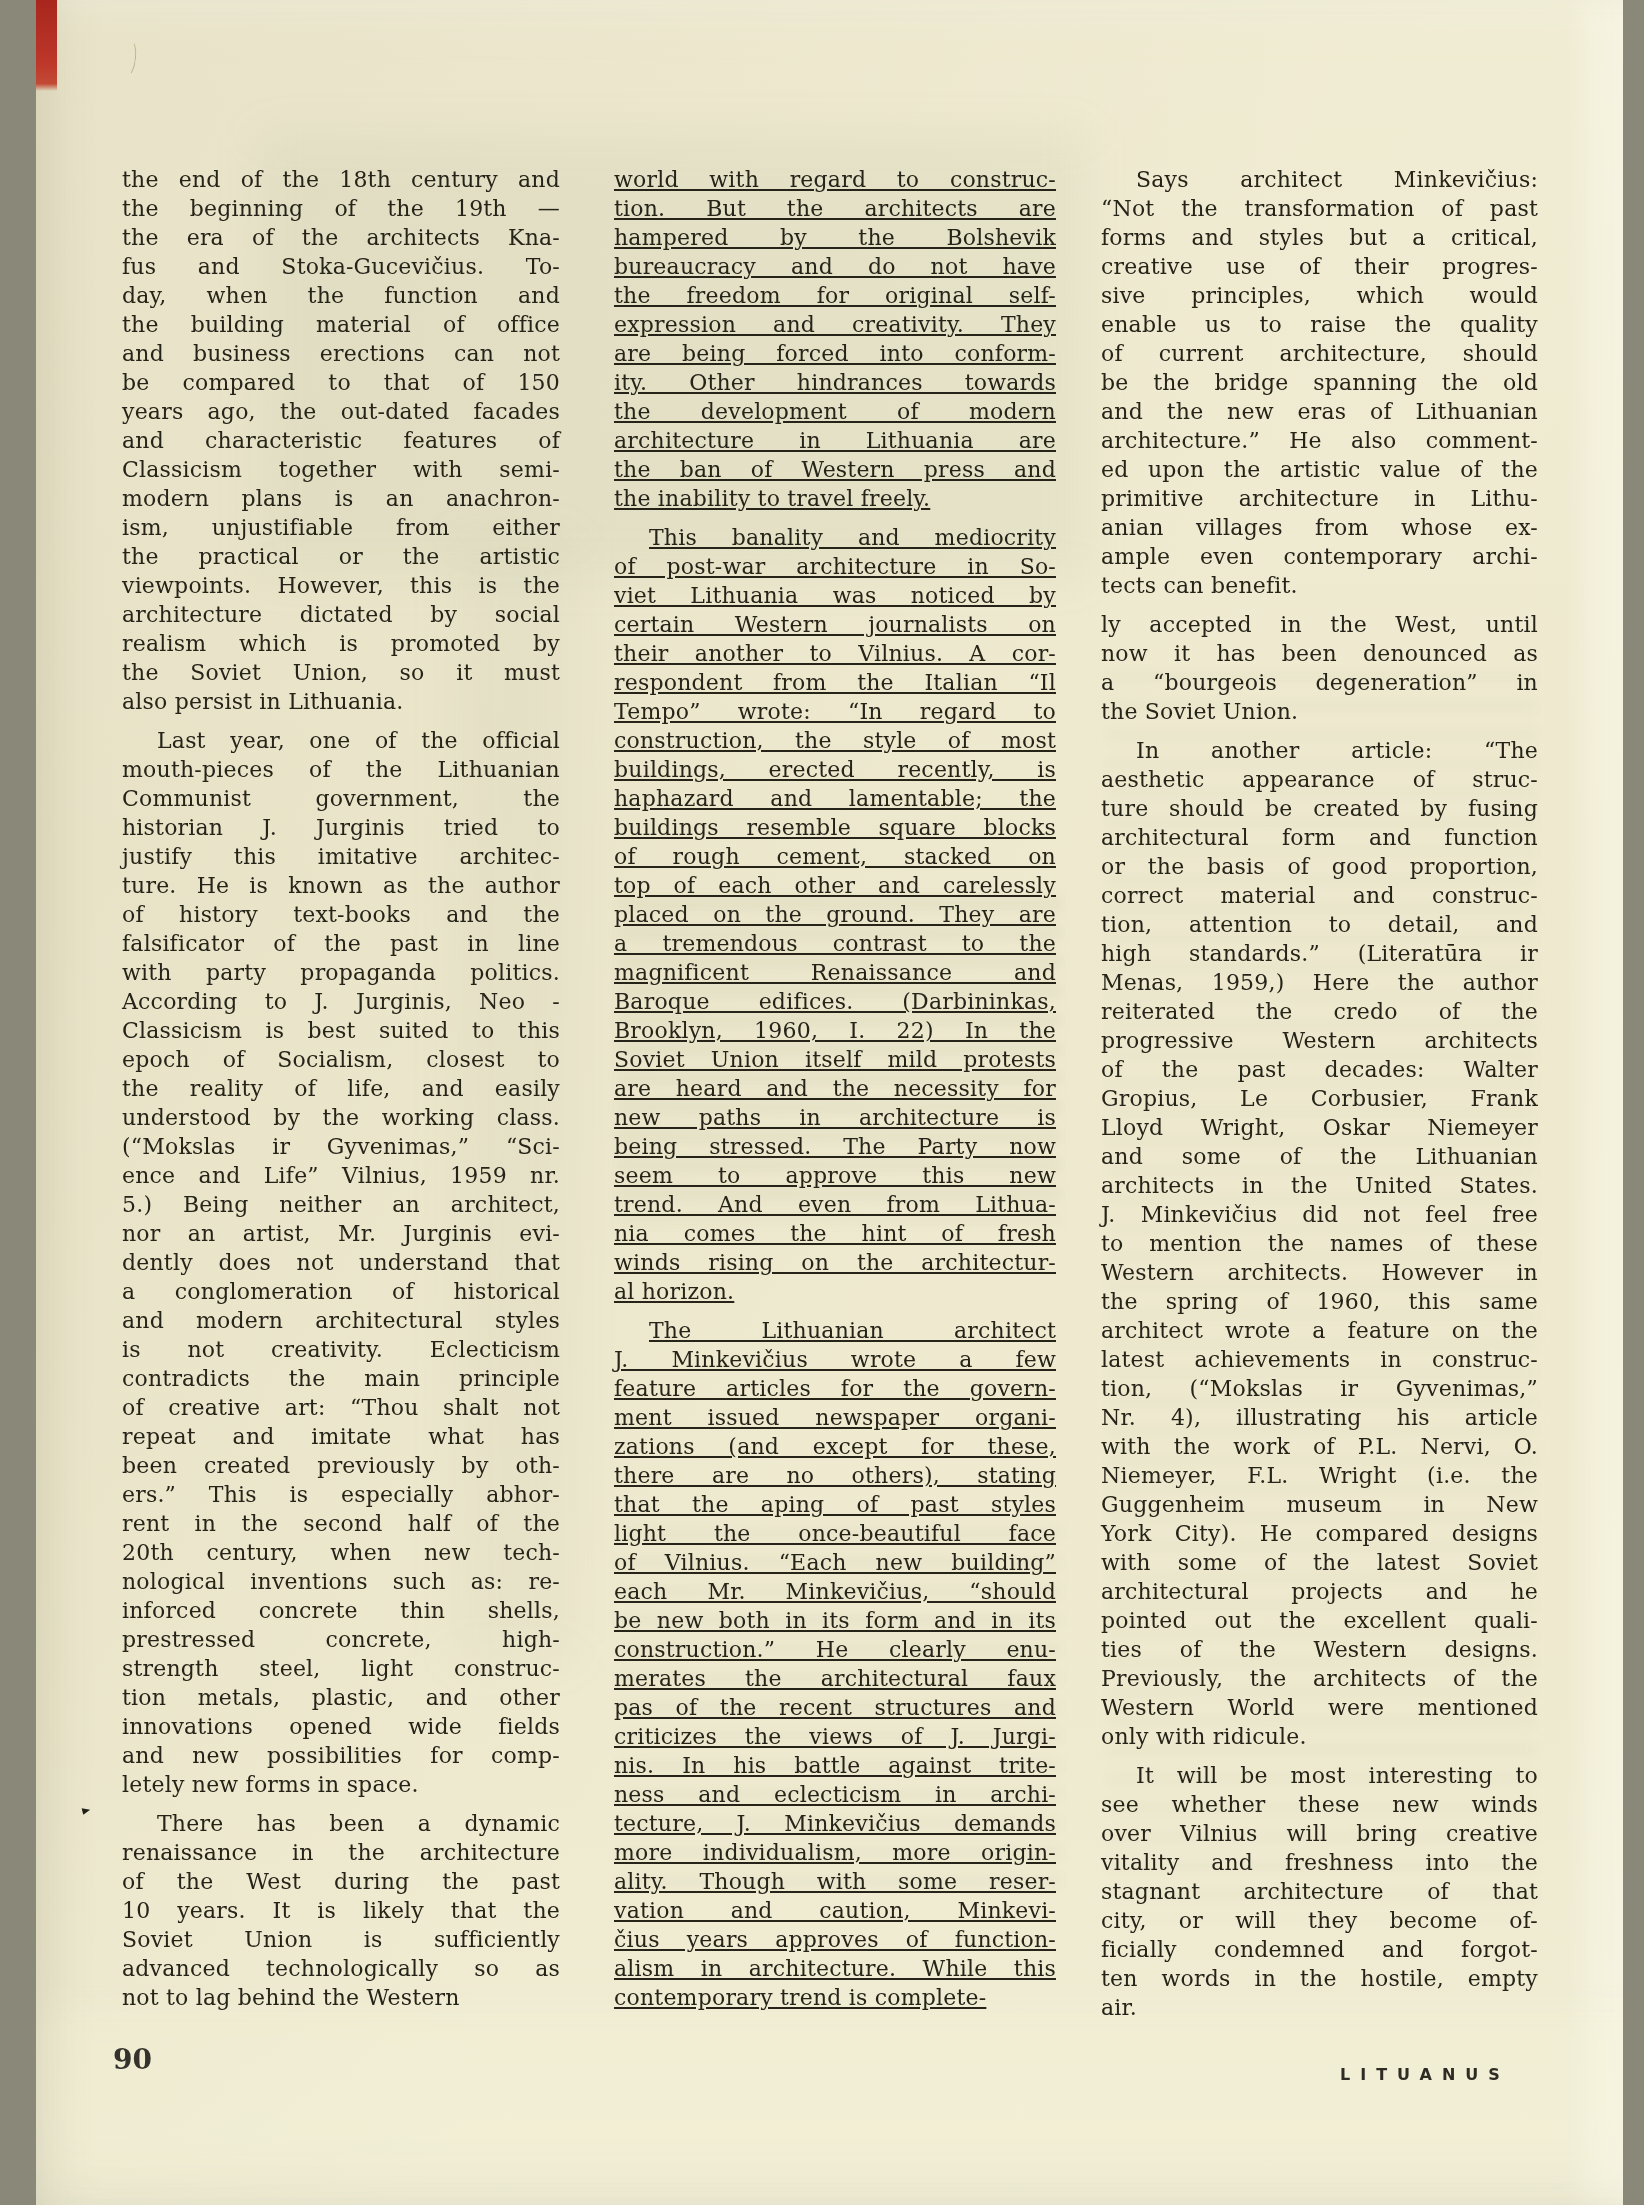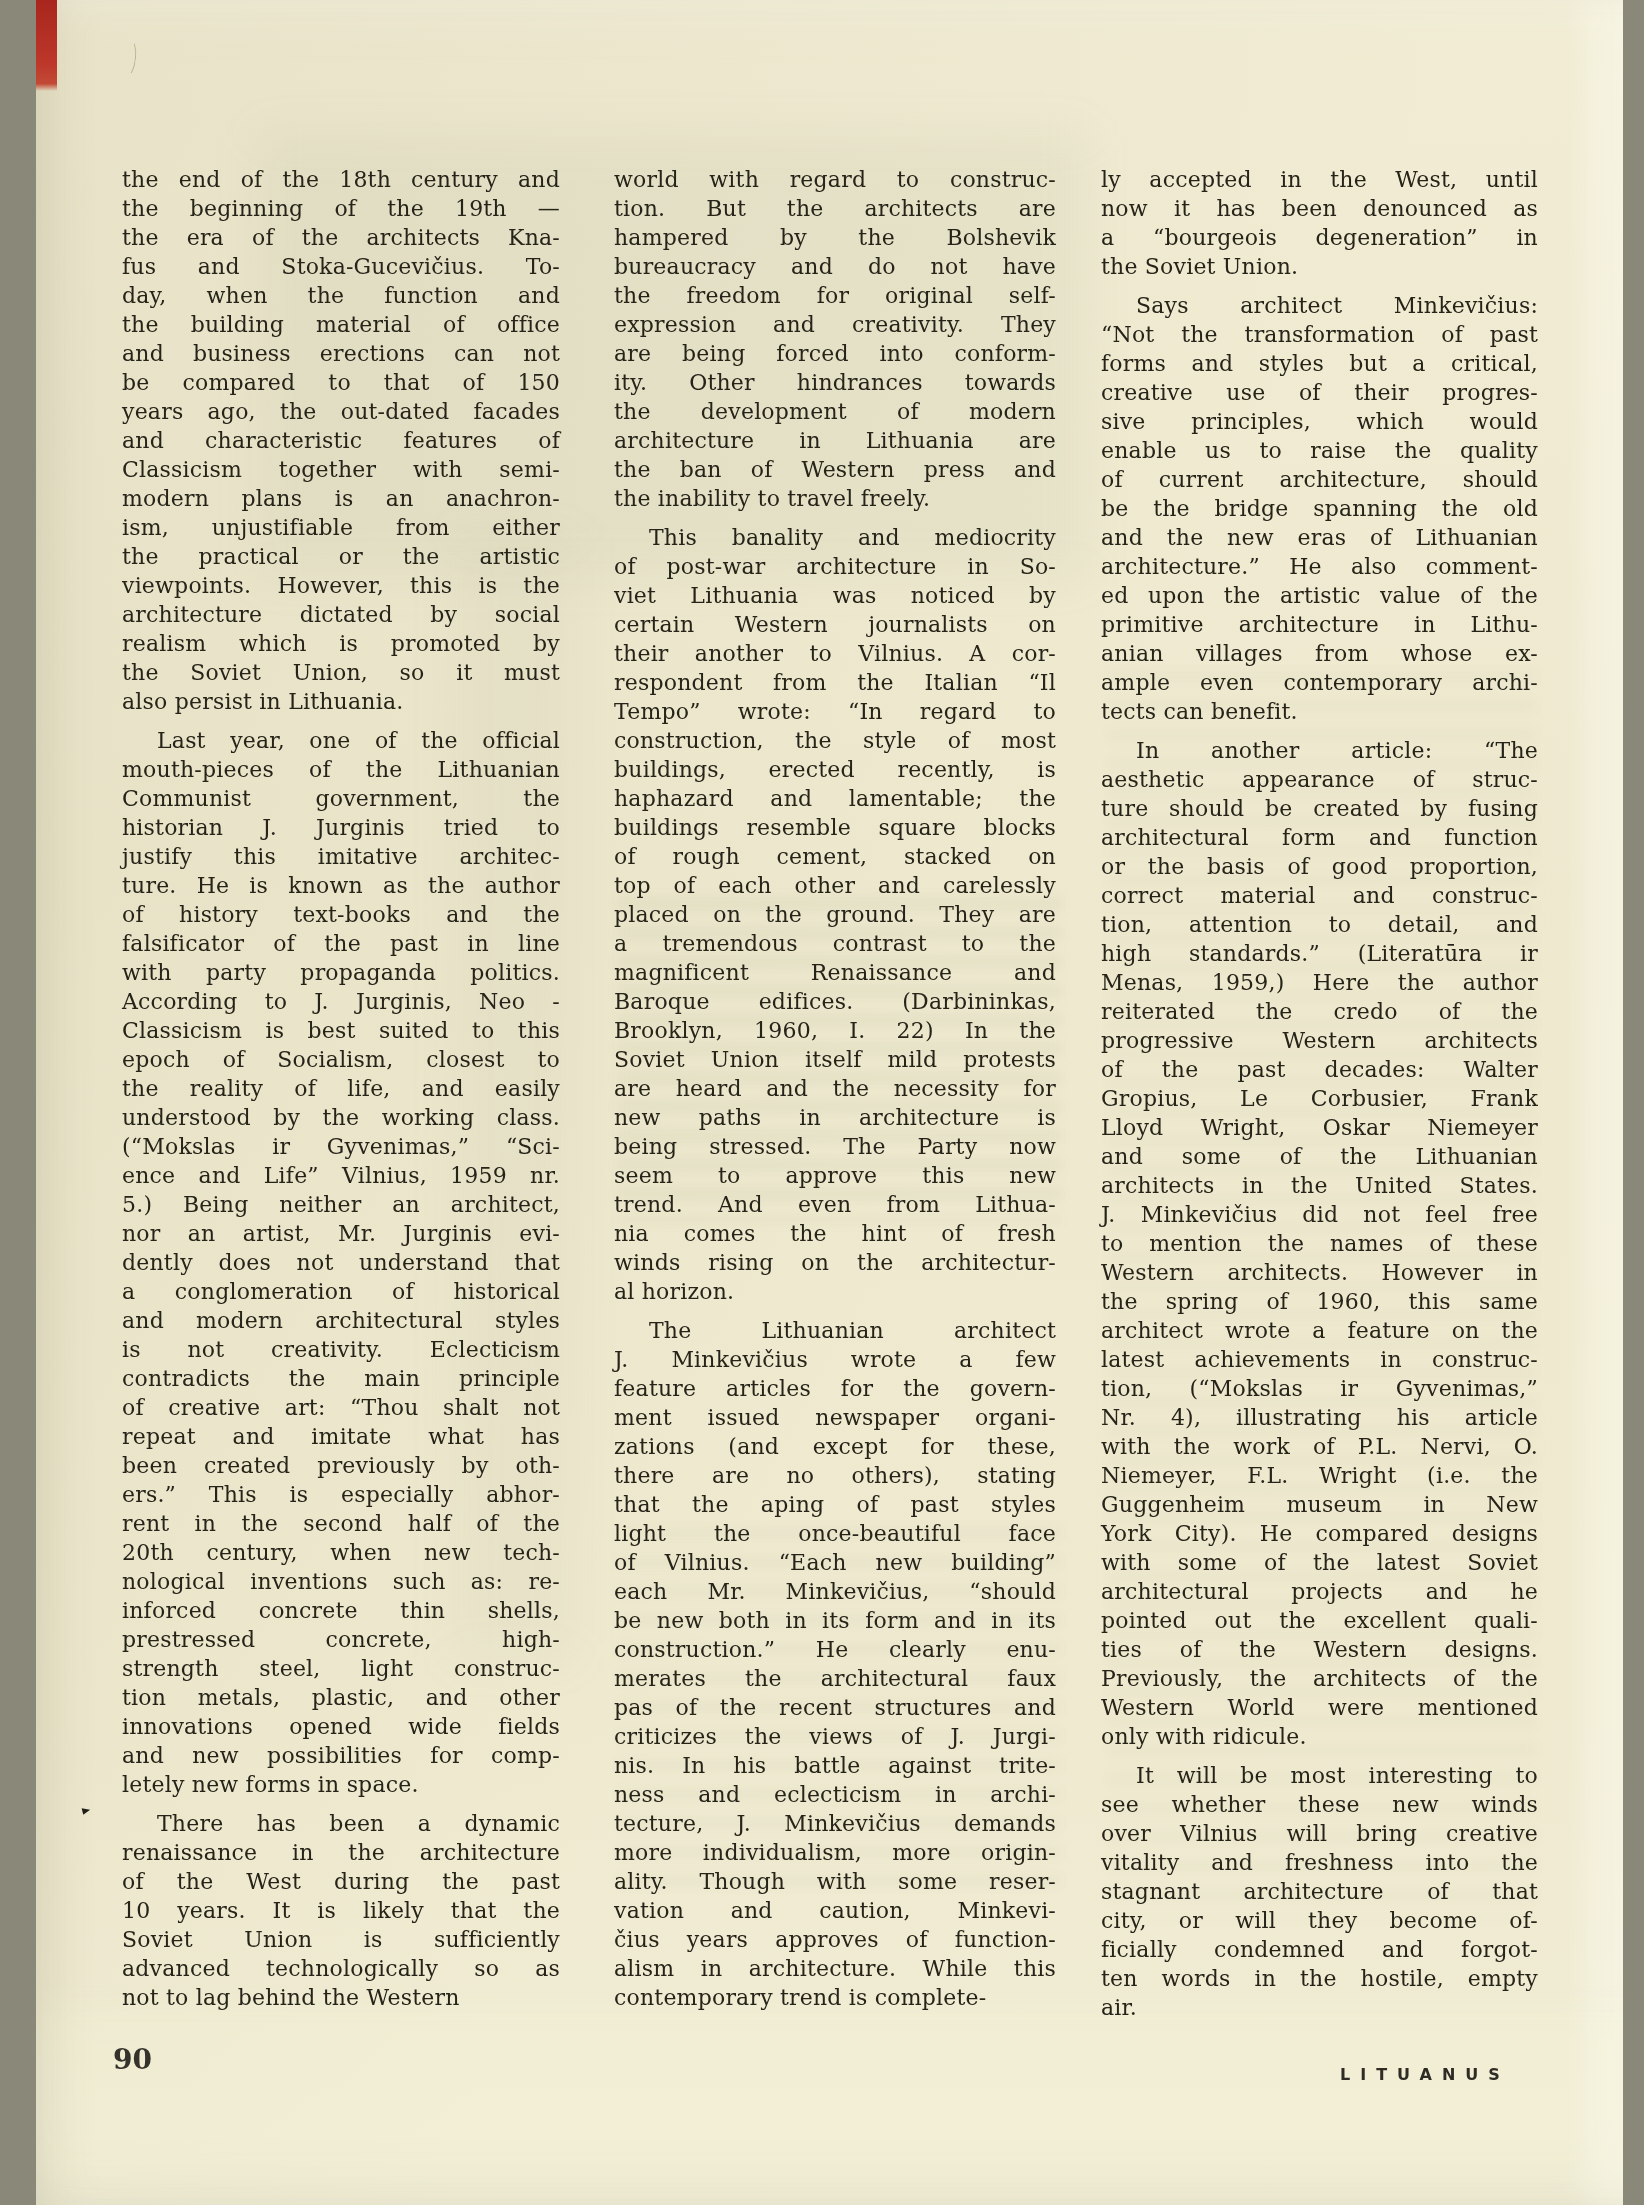--- a/index.html
+++ b/index.html
@@ -56,21 +56,21 @@
   
   .col {
     position: absolute; top: 165px;
     font-size: 22px;
     line-height: 29px;
     letter-spacing: 0.2px;
     color: #262419;
     text-rendering: optimizeLegibility;
   }
   #col1 { left: 86px;  width: 438px; }
-  #col2 { left: 578px;  width: 442px; }
+  #col2 { left: 578px;  width: 442px; text-decoration: underline; }
   #col3 { left: 1065px; width: 437px; }
 
   .para { margin: 0; }
   .para + .para { margin-top: 10px; }
   .tline { text-align: justify; text-align-last: justify; white-space: normal; }
   .tline.lastline { text-align-last: left; }
   .para.indent .tline:first-child { text-indent: 35px; }
 
   .margin-arrow {
     position: absolute; left: 46px; top: 1800px;
@@ -243,42 +243,42 @@
         <div class="tline">tecture, J. Minkevičius demands</div>
         <div class="tline">more individualism, more origin-</div>
         <div class="tline">ality. Though with some reser-</div>
         <div class="tline">vation and caution, Minkevi-</div>
         <div class="tline">čius years approves of function-</div>
         <div class="tline">alism in architecture. While this</div>
         <div class="tline lastline">contemporary trend is complete-</div>
       </div>
     </div>
   <div id="col3" class="col">
-      <div class="para">
-        <div class="tline">ly accepted in the West, until</div>
-        <div class="tline">now it has been denounced as</div>
-        <div class="tline">a “bourgeois degeneration” in</div>
-        <div class="tline lastline">the Soviet Union.</div>
-      </div>
       <div class="para indent">
         <div class="tline">Says architect Minkevičius:</div>
         <div class="tline">“Not the transformation of past</div>
         <div class="tline">forms and styles but a critical,</div>
         <div class="tline">creative use of their progres-</div>
         <div class="tline">sive principles, which would</div>
         <div class="tline">enable us to raise the quality</div>
         <div class="tline">of current architecture, should</div>
         <div class="tline">be the bridge spanning the old</div>
         <div class="tline">and the new eras of Lithuanian</div>
         <div class="tline">architecture.” He also comment-</div>
         <div class="tline">ed upon the artistic value of the</div>
         <div class="tline">primitive architecture in Lithu-</div>
         <div class="tline">anian villages from whose ex-</div>
         <div class="tline">ample even contemporary archi-</div>
         <div class="tline lastline">tects can benefit.</div>
+      </div>
+      <div class="para">
+        <div class="tline">ly accepted in the West, until</div>
+        <div class="tline">now it has been denounced as</div>
+        <div class="tline">a “bourgeois degeneration” in</div>
+        <div class="tline lastline">the Soviet Union.</div>
       </div>
       <div class="para indent">
         <div class="tline">In another article: “The</div>
         <div class="tline">aesthetic appearance of struc-</div>
         <div class="tline">ture should be created by fusing</div>
         <div class="tline">architectural form and function</div>
         <div class="tline">or the basis of good proportion,</div>
         <div class="tline">correct material and construc-</div>
         <div class="tline">tion, attention to detail, and</div>
         <div class="tline">high standards.” (Literatūra ir</div>

